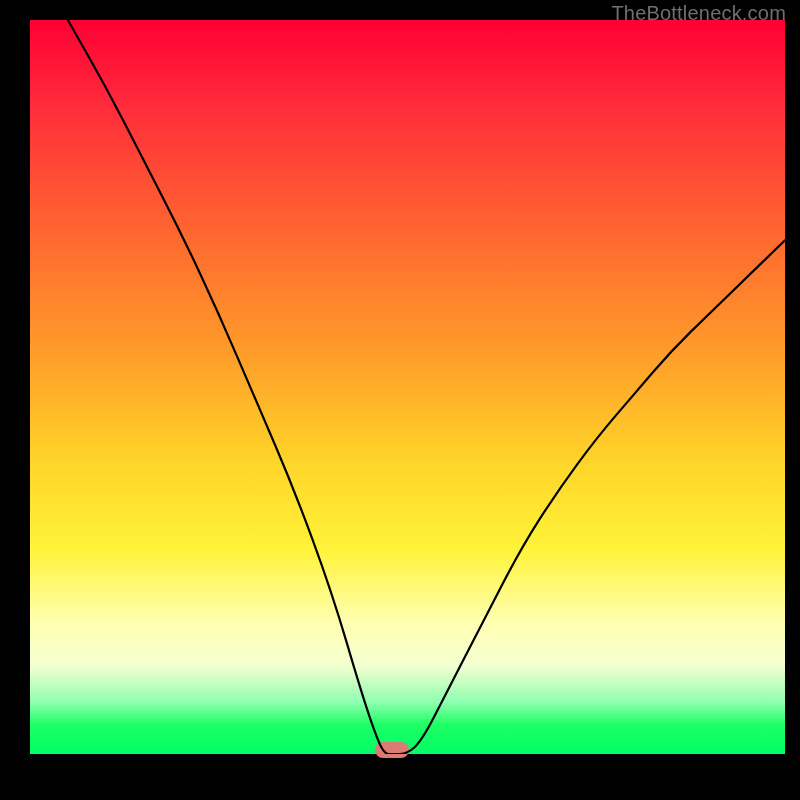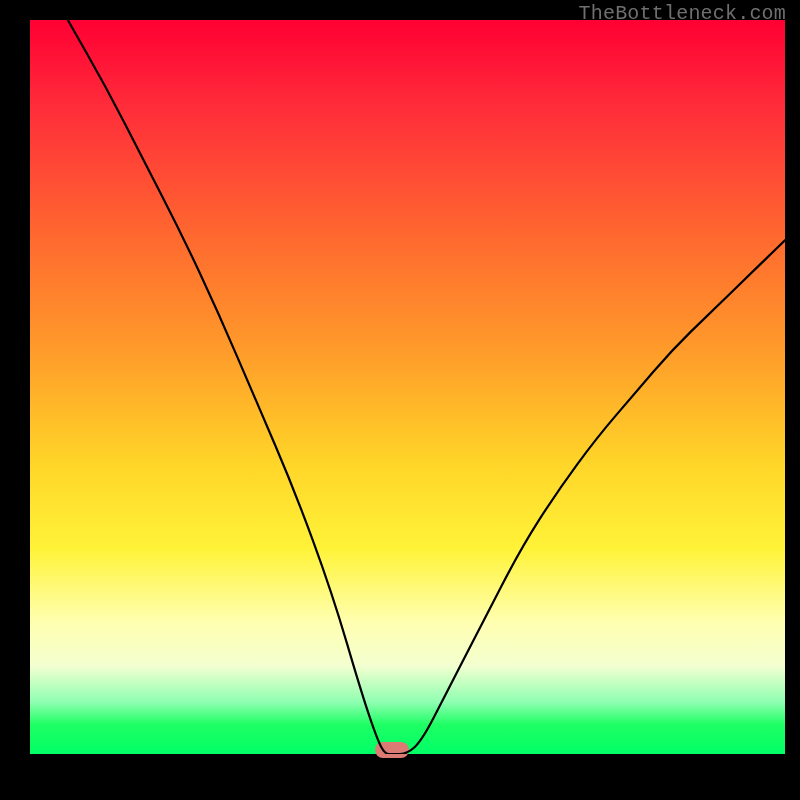--- a/index.html
+++ b/index.html
@@ -9,21 +9,20 @@
     height: 800px;
     background: #000;
     overflow: hidden;
     font-family: Arial, Helvetica, sans-serif;
   }
   .frame {
     position: relative;
     width: 800px;
     height: 800px;
     background: #000;
-    font-family: Liberation Mono, monospace;
   }
   .plot-area {
     position: absolute;
     left: 30px;
     top: 20px;
     width: 755px;
     height: 734px;
     
     background: linear-gradient(
       to bottom,

